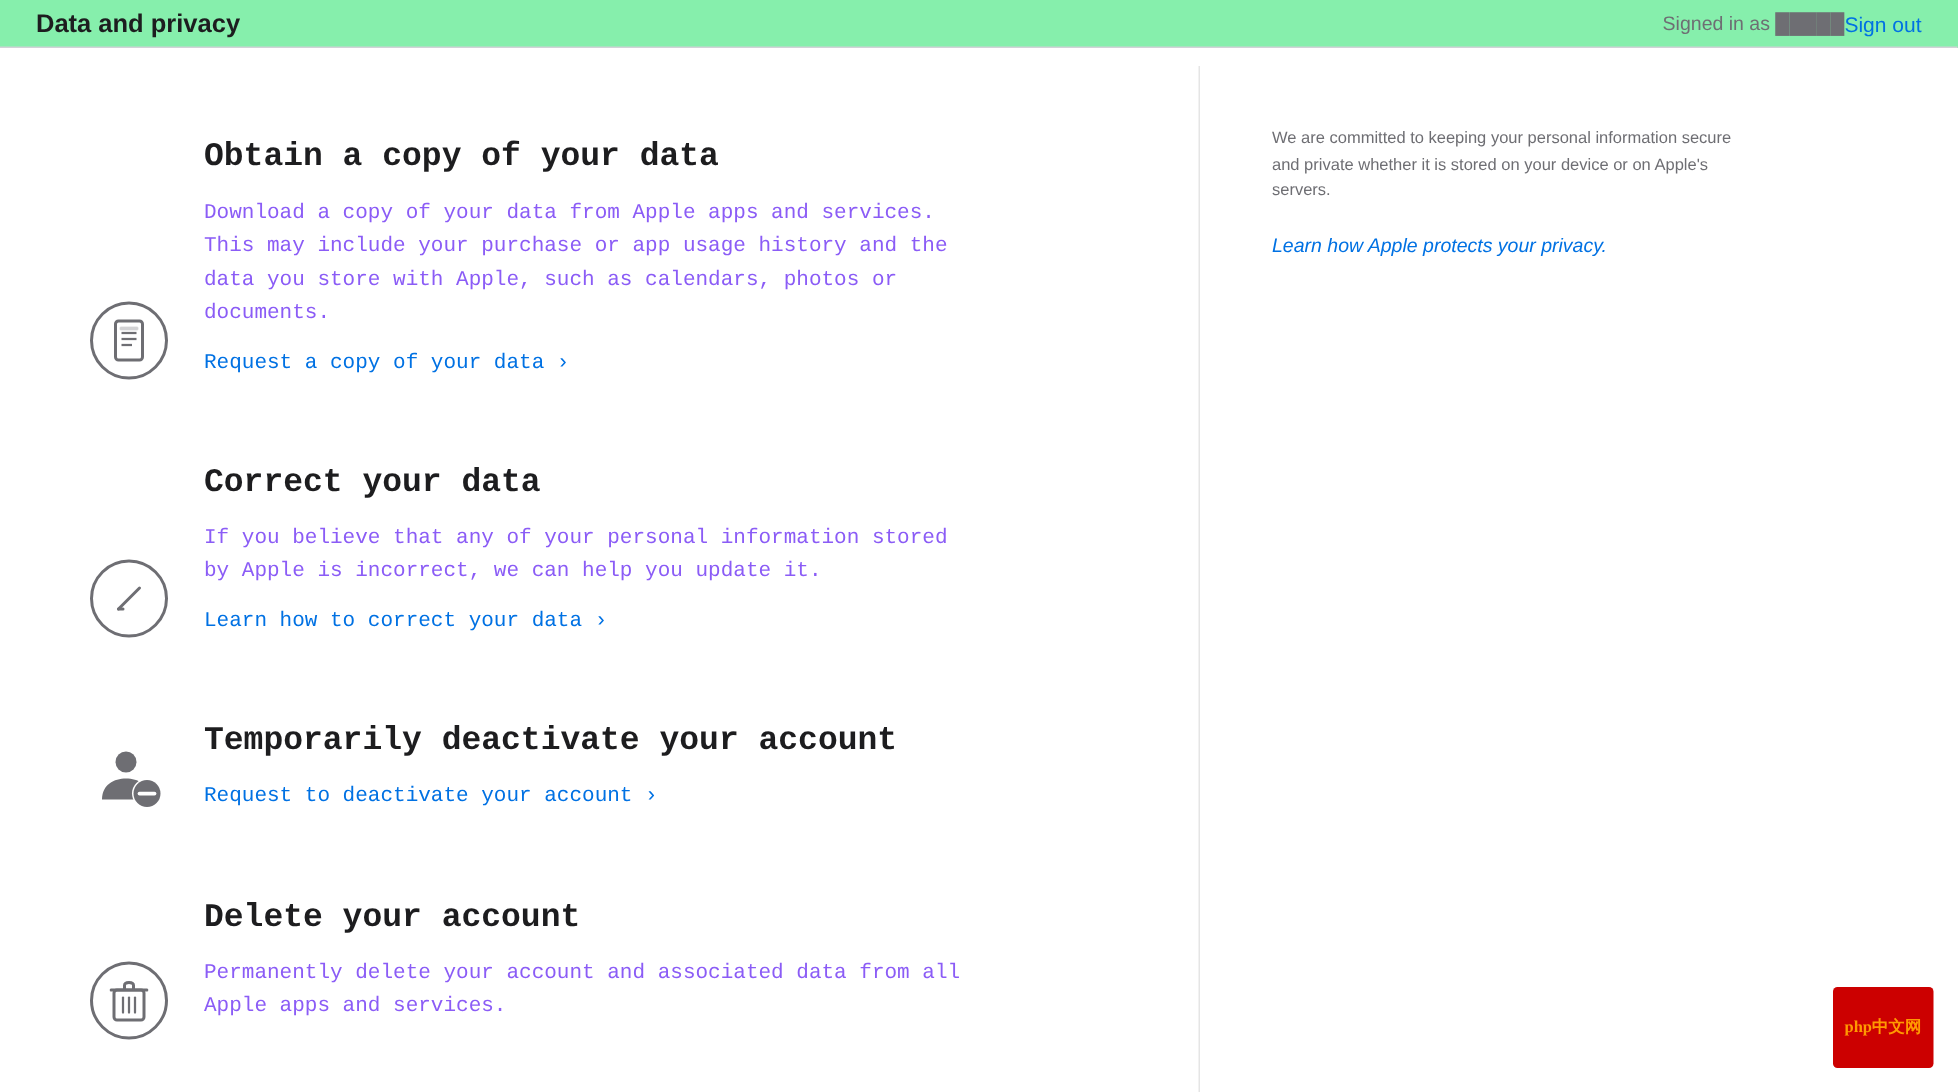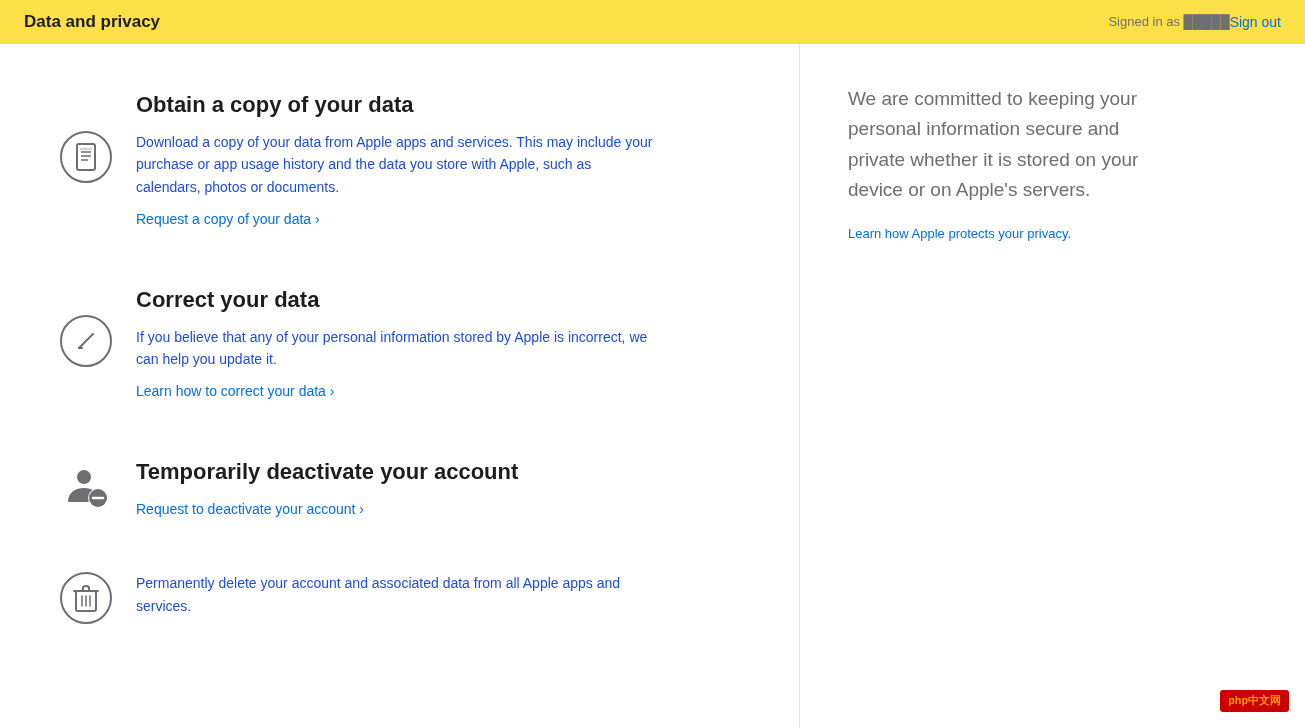--- a/index.html
+++ b/index.html
@@ -15,22 +15,22 @@
       font-size: 15px;
       line-height: 1.5;
     }
 
     
     .header {
       position: fixed;
       top: 0;
       left: 0;
       right: 0;
-      height: 44px;
-      background: #fde047;
+      height: 32px;
+      background: #86efac;
       border-bottom: 1px solid #d2d2d7;
       display: flex;
       align-items: center;
       justify-content: space-between;
       padding: 0 24px;
       z-index: 100;
     }
 
     .header-title {
       font-size: 17px;
@@ -69,23 +69,24 @@
     .main-content {
       flex: 1;
       max-width: 800px;
       padding: 40px 60px;
       border-right: 1px solid #e5e5e5;
     }
 
     
     .section-item {
       display: flex;
-      align-items: center;
+      align-items: flex-end;
       gap: 24px;
       margin-bottom: 48px;
+      font-family: Liberation Mono, monospace;
     }
 
     .icon-wrapper {
       flex-shrink: 0;
       width: 52px;
       height: 52px;
       display: flex;
       align-items: center;
       justify-content: center;
     }
@@ -108,72 +109,73 @@
 
     .section-title {
       font-size: 22px;
       font-weight: 600;
       color: #1d1d1f;
       margin-bottom: 10px;
     }
 
     .section-description {
       font-size: 14px;
-      color: #1d4ed8;
+      color: #8b5cf6;
       line-height: 1.6;
       margin-bottom: 10px;
       max-width: 520px;
     }
 
     .section-link {
       font-size: 14px;
       color: #0071e3;
       text-decoration: none;
     }
 
     
     .sidebar {
       width: 420px;
       padding: 40px 48px;
     }
 
     .privacy-text {
-      font-size: 19px;
+      font-size: 11px;
       color: #6e6e73;
       line-height: 1.6;
       margin-bottom: 16px;
     }
 
     .privacy-link {
       font-size: 13px;
       color: #0071e3;
       text-decoration: none;
+      font-style: italic;
     }
 
     
     svg {
       display: block;
     }
 
     
     .person-minus-icon {
       position: relative;
     }
 
     .php-badge {
       position: fixed;
       bottom: 16px;
       right: 16px;
       background: #cc0000;
       color: white;
       font-size: 11px;
       font-weight: bold;
-      padding: 3px 8px;
+      padding: 19px 8px;
       border-radius: 3px;
-      font-family: Liberation Mono, monospace;
+      font-family: Liberation Serif, serif;
     }
     .php-badge span {
       color: #ff9900;
     }
   </style>
 </head>
 <body>
 
 <header class="header">
   <span class="header-title">Data and privacy</span>
@@ -254,20 +256,21 @@
 
             <path d="M10 8 V5 Q10 3 13 3 Q16 3 16 5 V8" stroke="#6e6e73" stroke-width="2" fill="none"></path>
 
             <line x1="9" y1="13" x2="9" y2="23" stroke="#6e6e73" stroke-width="1.5" stroke-linecap="round"></line>
             <line x1="13" y1="13" x2="13" y2="23" stroke="#6e6e73" stroke-width="1.5" stroke-linecap="round"></line>
             <line x1="17" y1="13" x2="17" y2="23" stroke="#6e6e73" stroke-width="1.5" stroke-linecap="round"></line>
           </svg>
         </div>
       </div>
       <div class="section-text">
+        <h2 class="section-title">Delete your account</h2>
         <p class="section-description">Permanently delete your account and associated data from all Apple apps and services.</p>
 
       </div>
     </div>
 
   </main>
 
   <aside class="sidebar">
     <p class="privacy-text">We are committed to keeping your personal information secure and private whether it is stored on your device or on Apple's servers.</p>
     <a href="#" class="privacy-link">Learn how Apple protects your privacy.</a>

